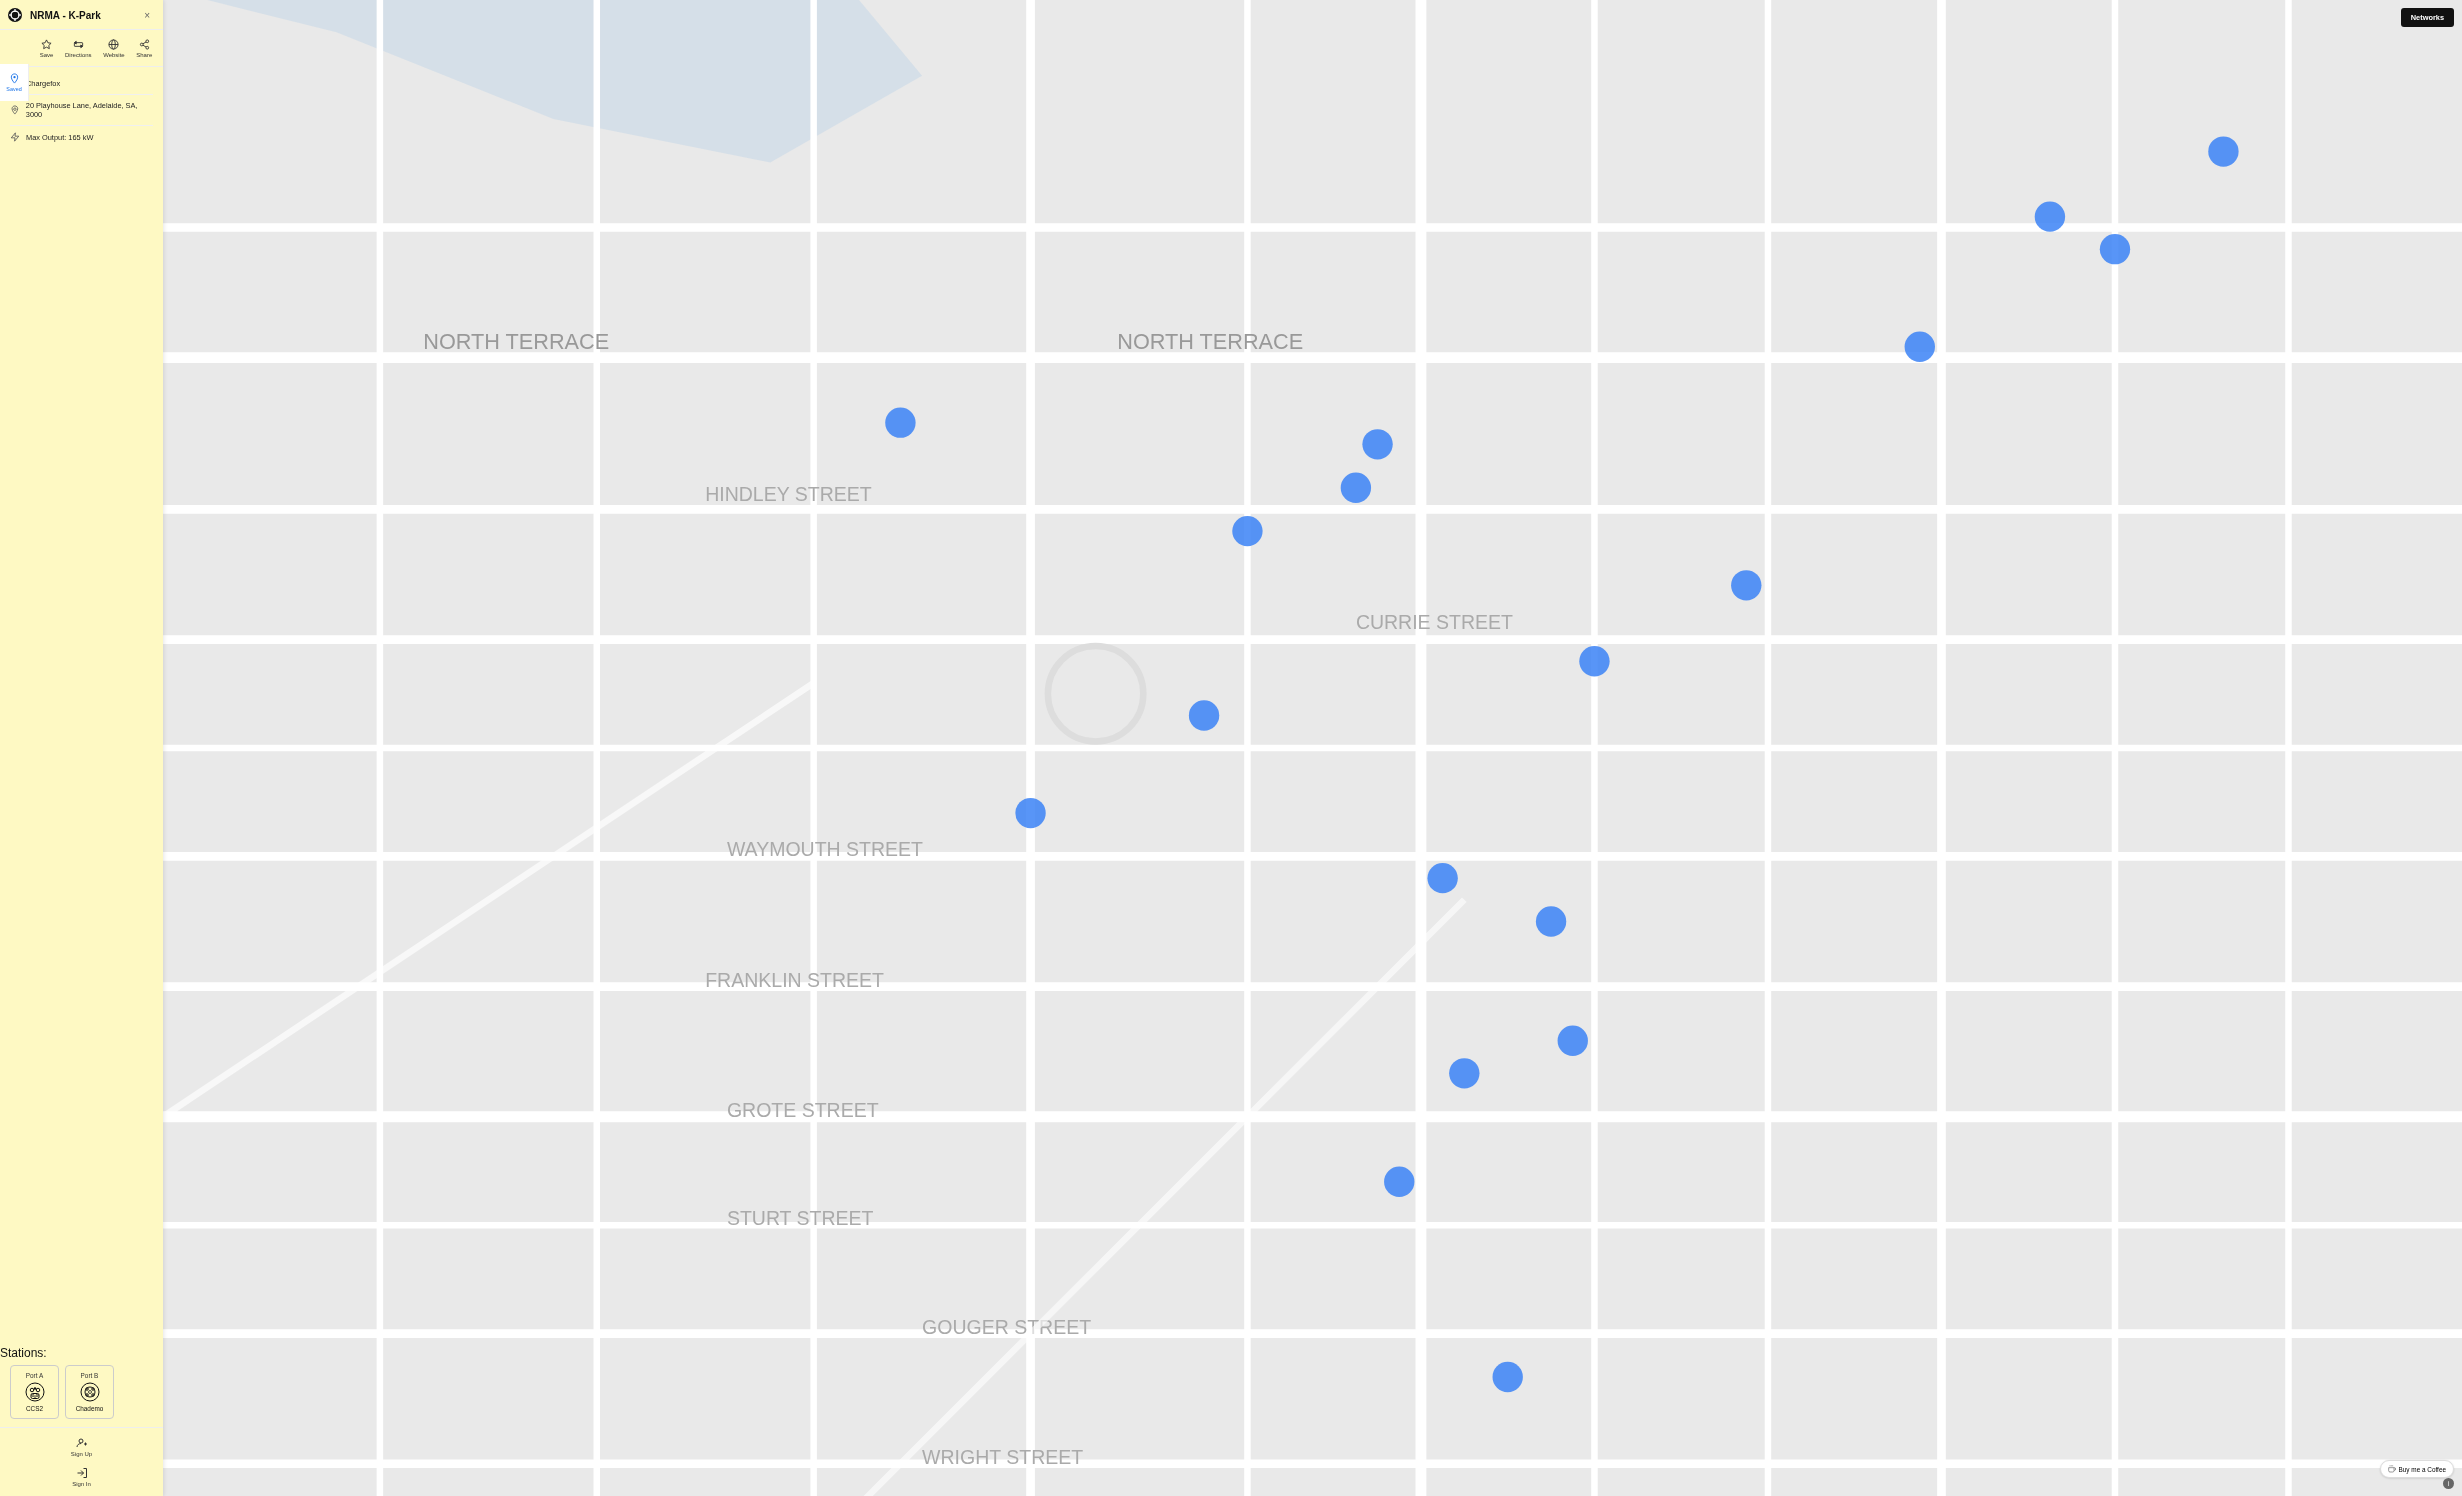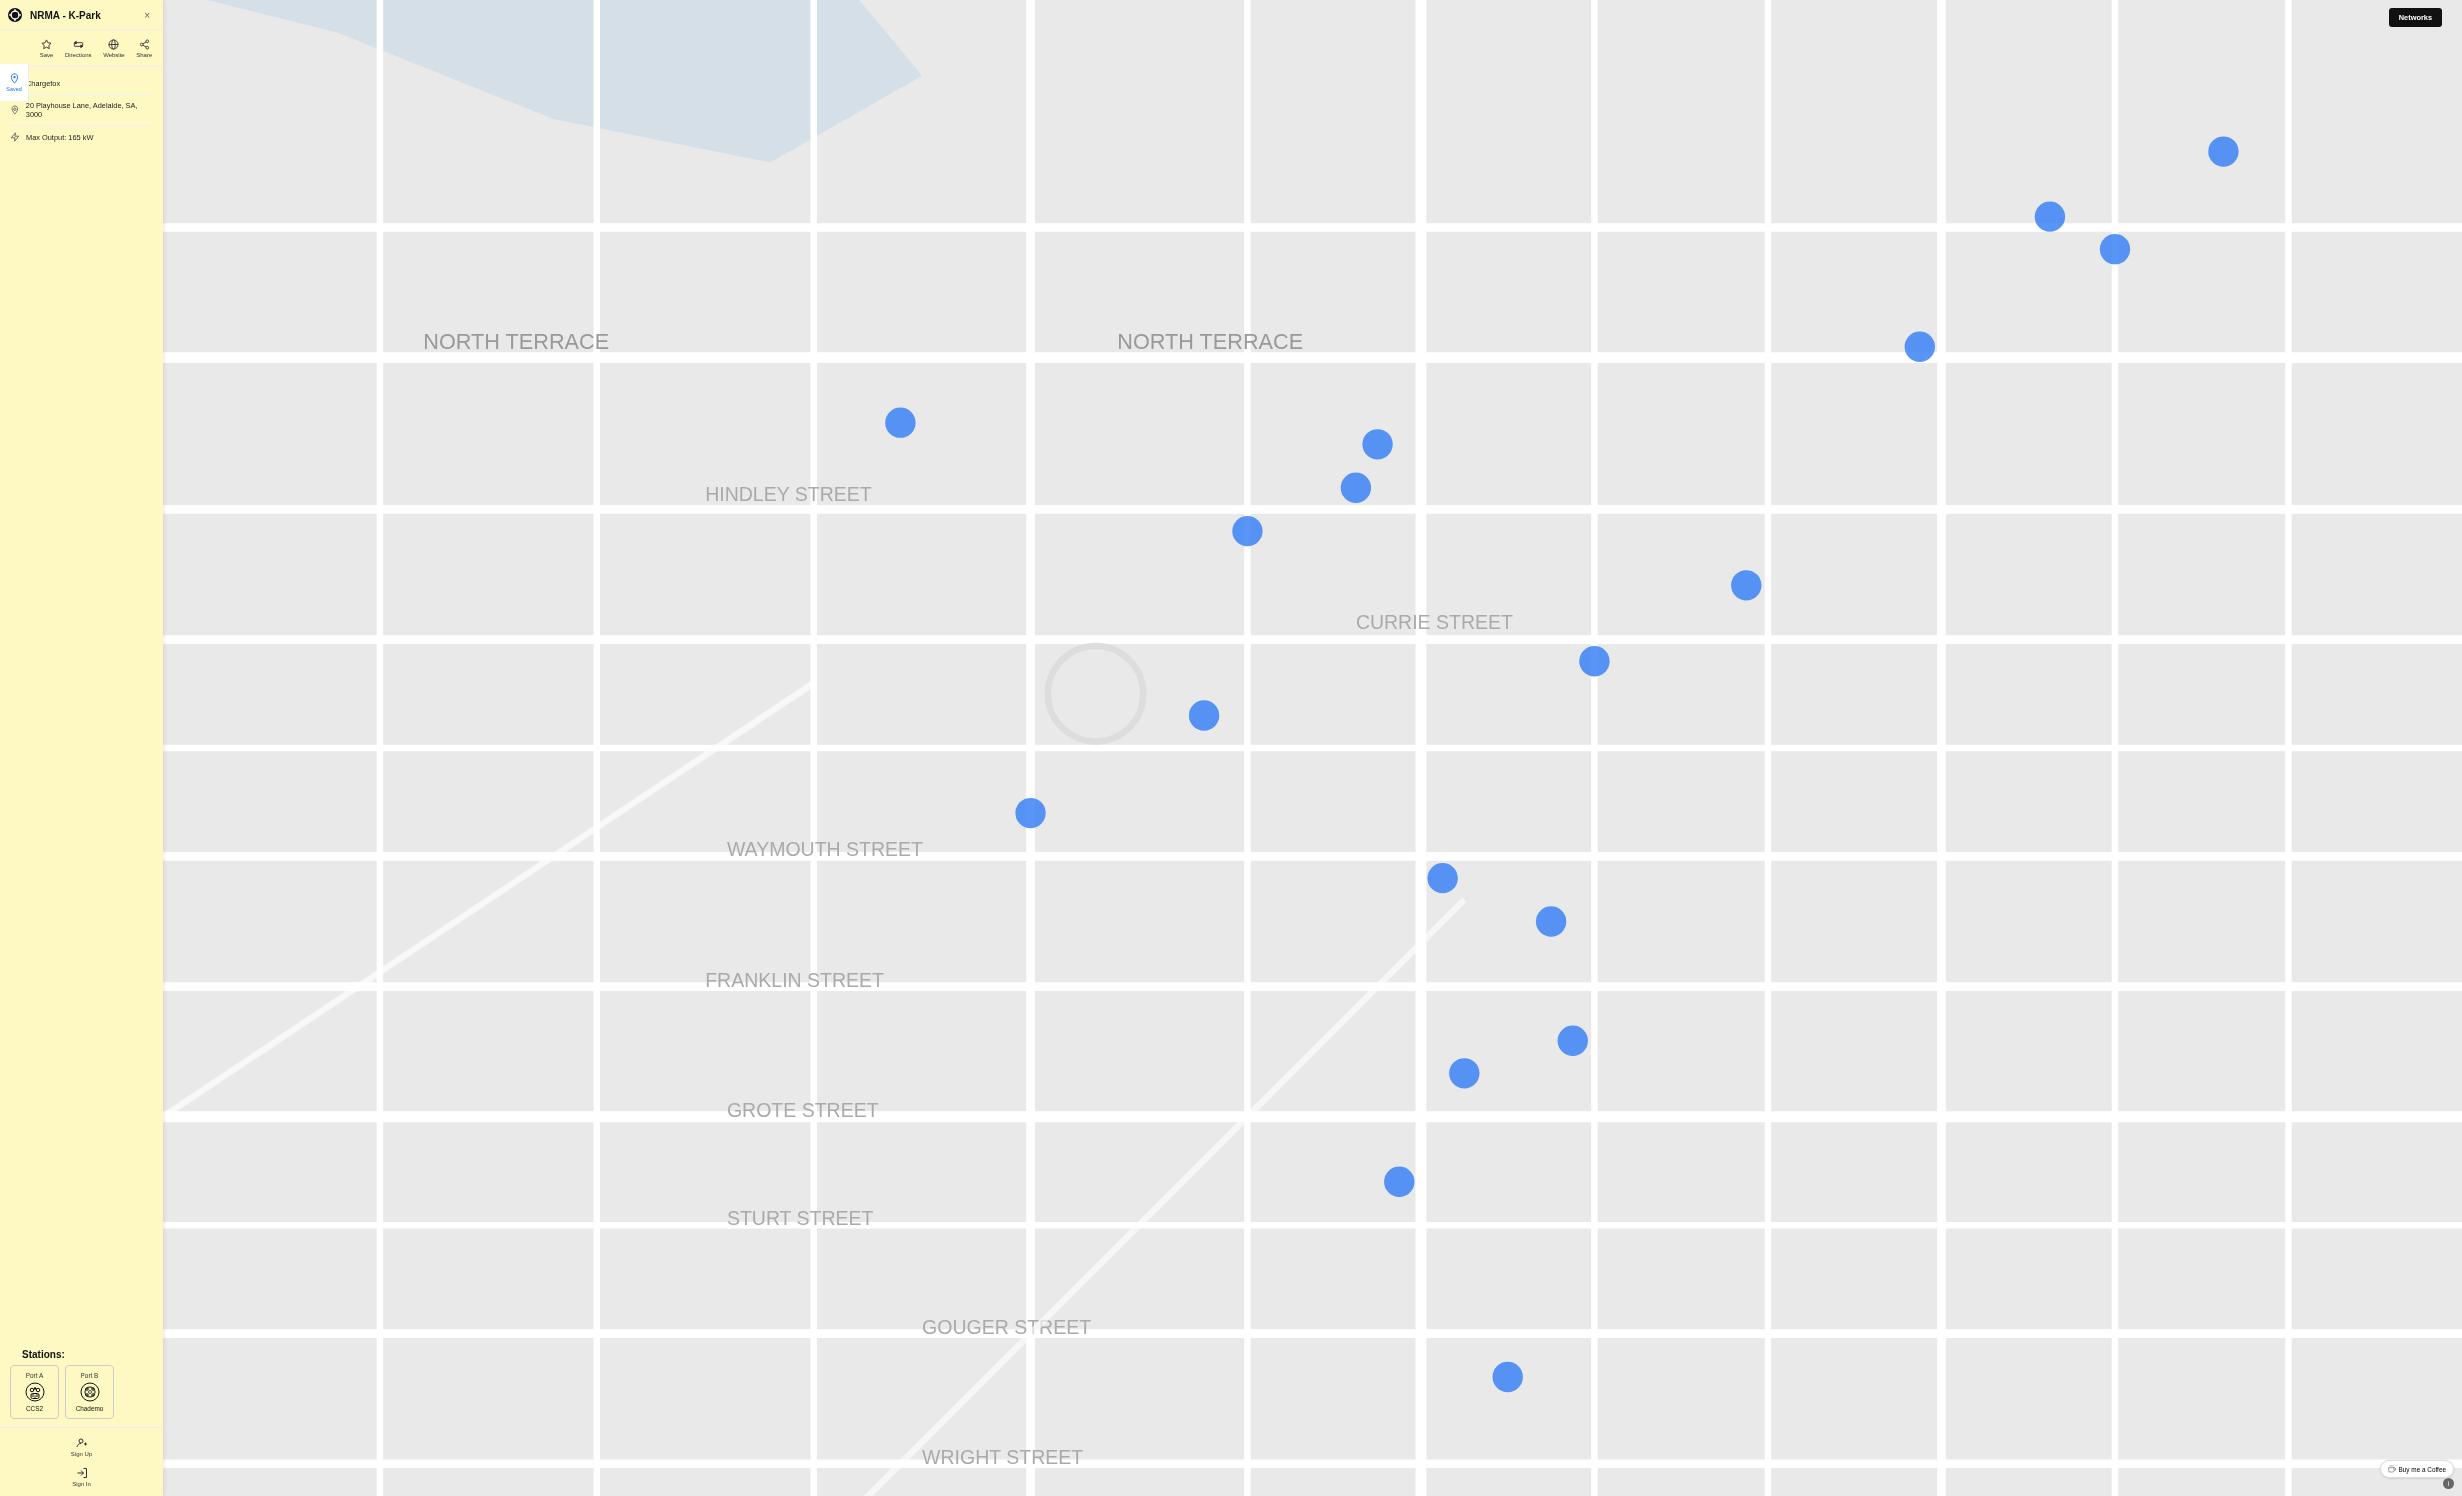--- a/index.html
+++ b/index.html
@@ -103,24 +103,24 @@
     .info-row:last-child {
       border-bottom: none;
     }
 
     .info-text {
       font-size: 7.4px;
       color: #222;
     }
 
     .stations-label {
-      font-size: 10px;
-      font-weight: 700;
+      font-size: 12px;
+      font-weight: 400;
       color: #111;
-      padding: 6px 22px 5px;
+      padding: 6px 0 5px;
     }
 
     .stations-grid {
       display: flex;
       flex-direction: row;
       gap: 6px;
       padding: 0 10px 8px;
     }
 
     .station-card {
@@ -178,21 +178,21 @@
 
     .map-svg {
       width: 100%;
       height: 100%;
     }
 
     
     .networks-btn {
       position: absolute;
       top: 8px;
-      right: 20px;
+      right: 8px;
       background: #111;
       color: #fff;
       border: none;
       border-radius: 3px;
       padding: 5px 10px;
       font-size: 7.4px;
       font-weight: 600;
       cursor: pointer;
       z-index: 20;
     }

